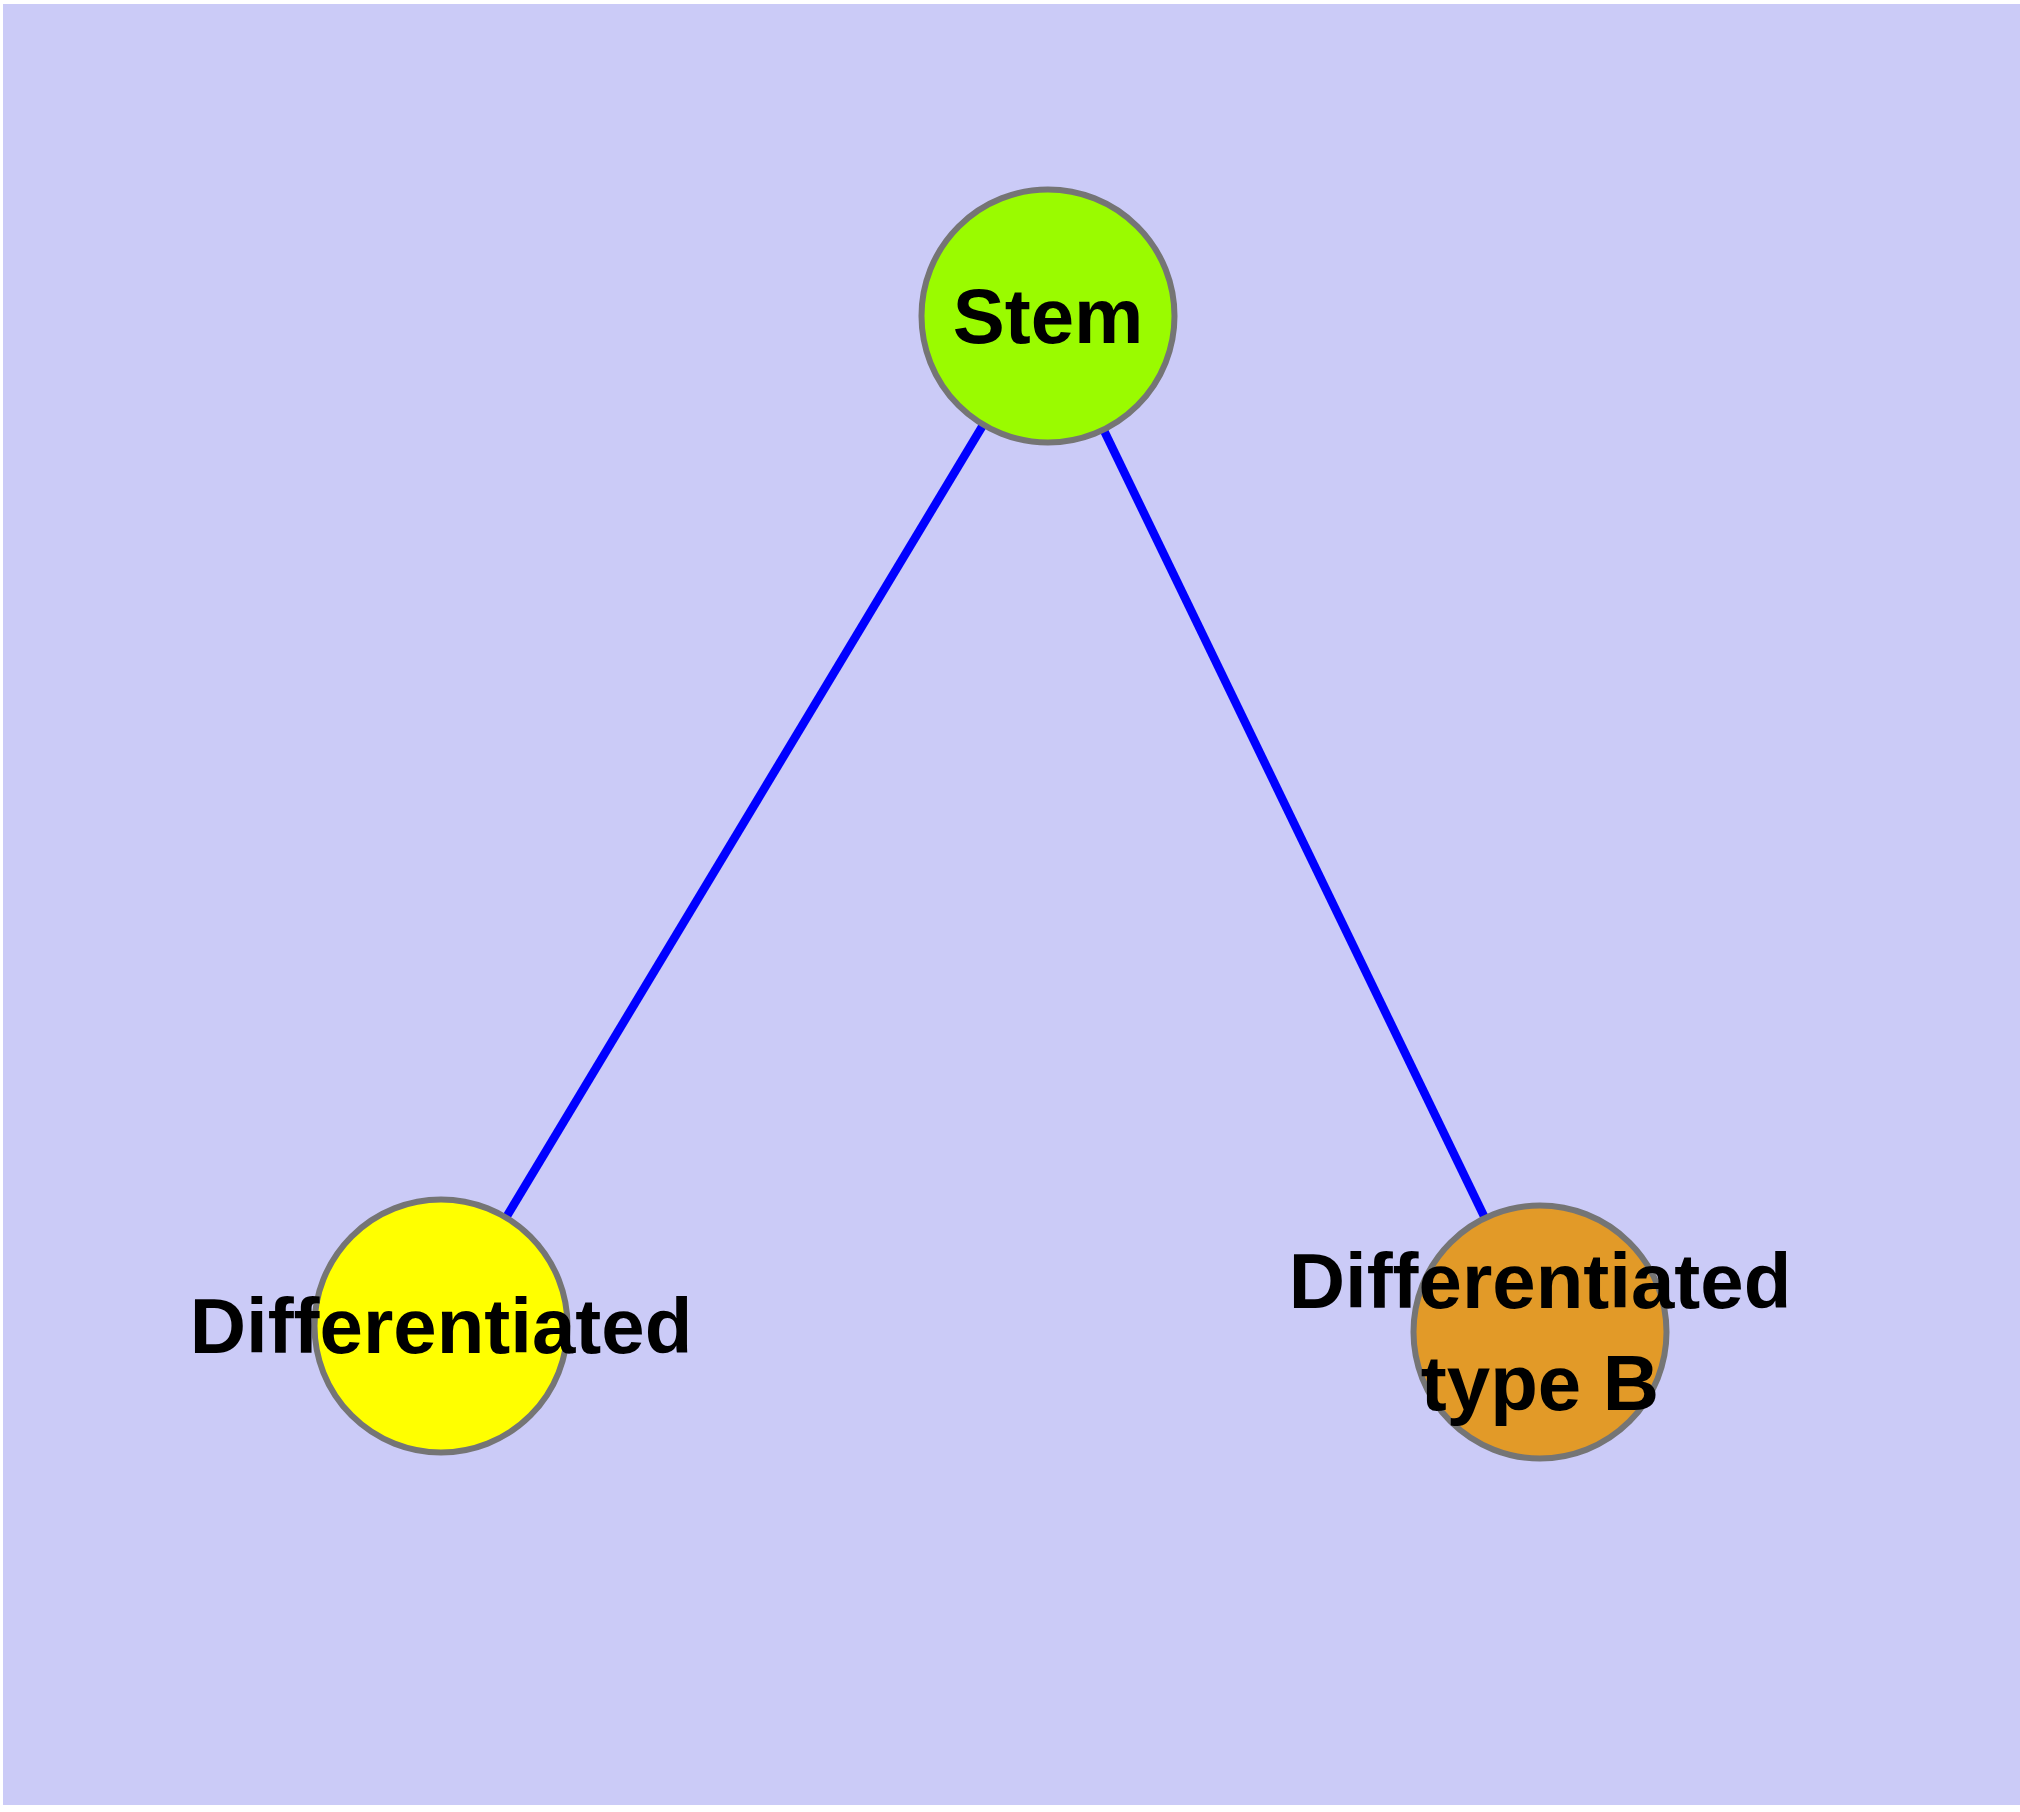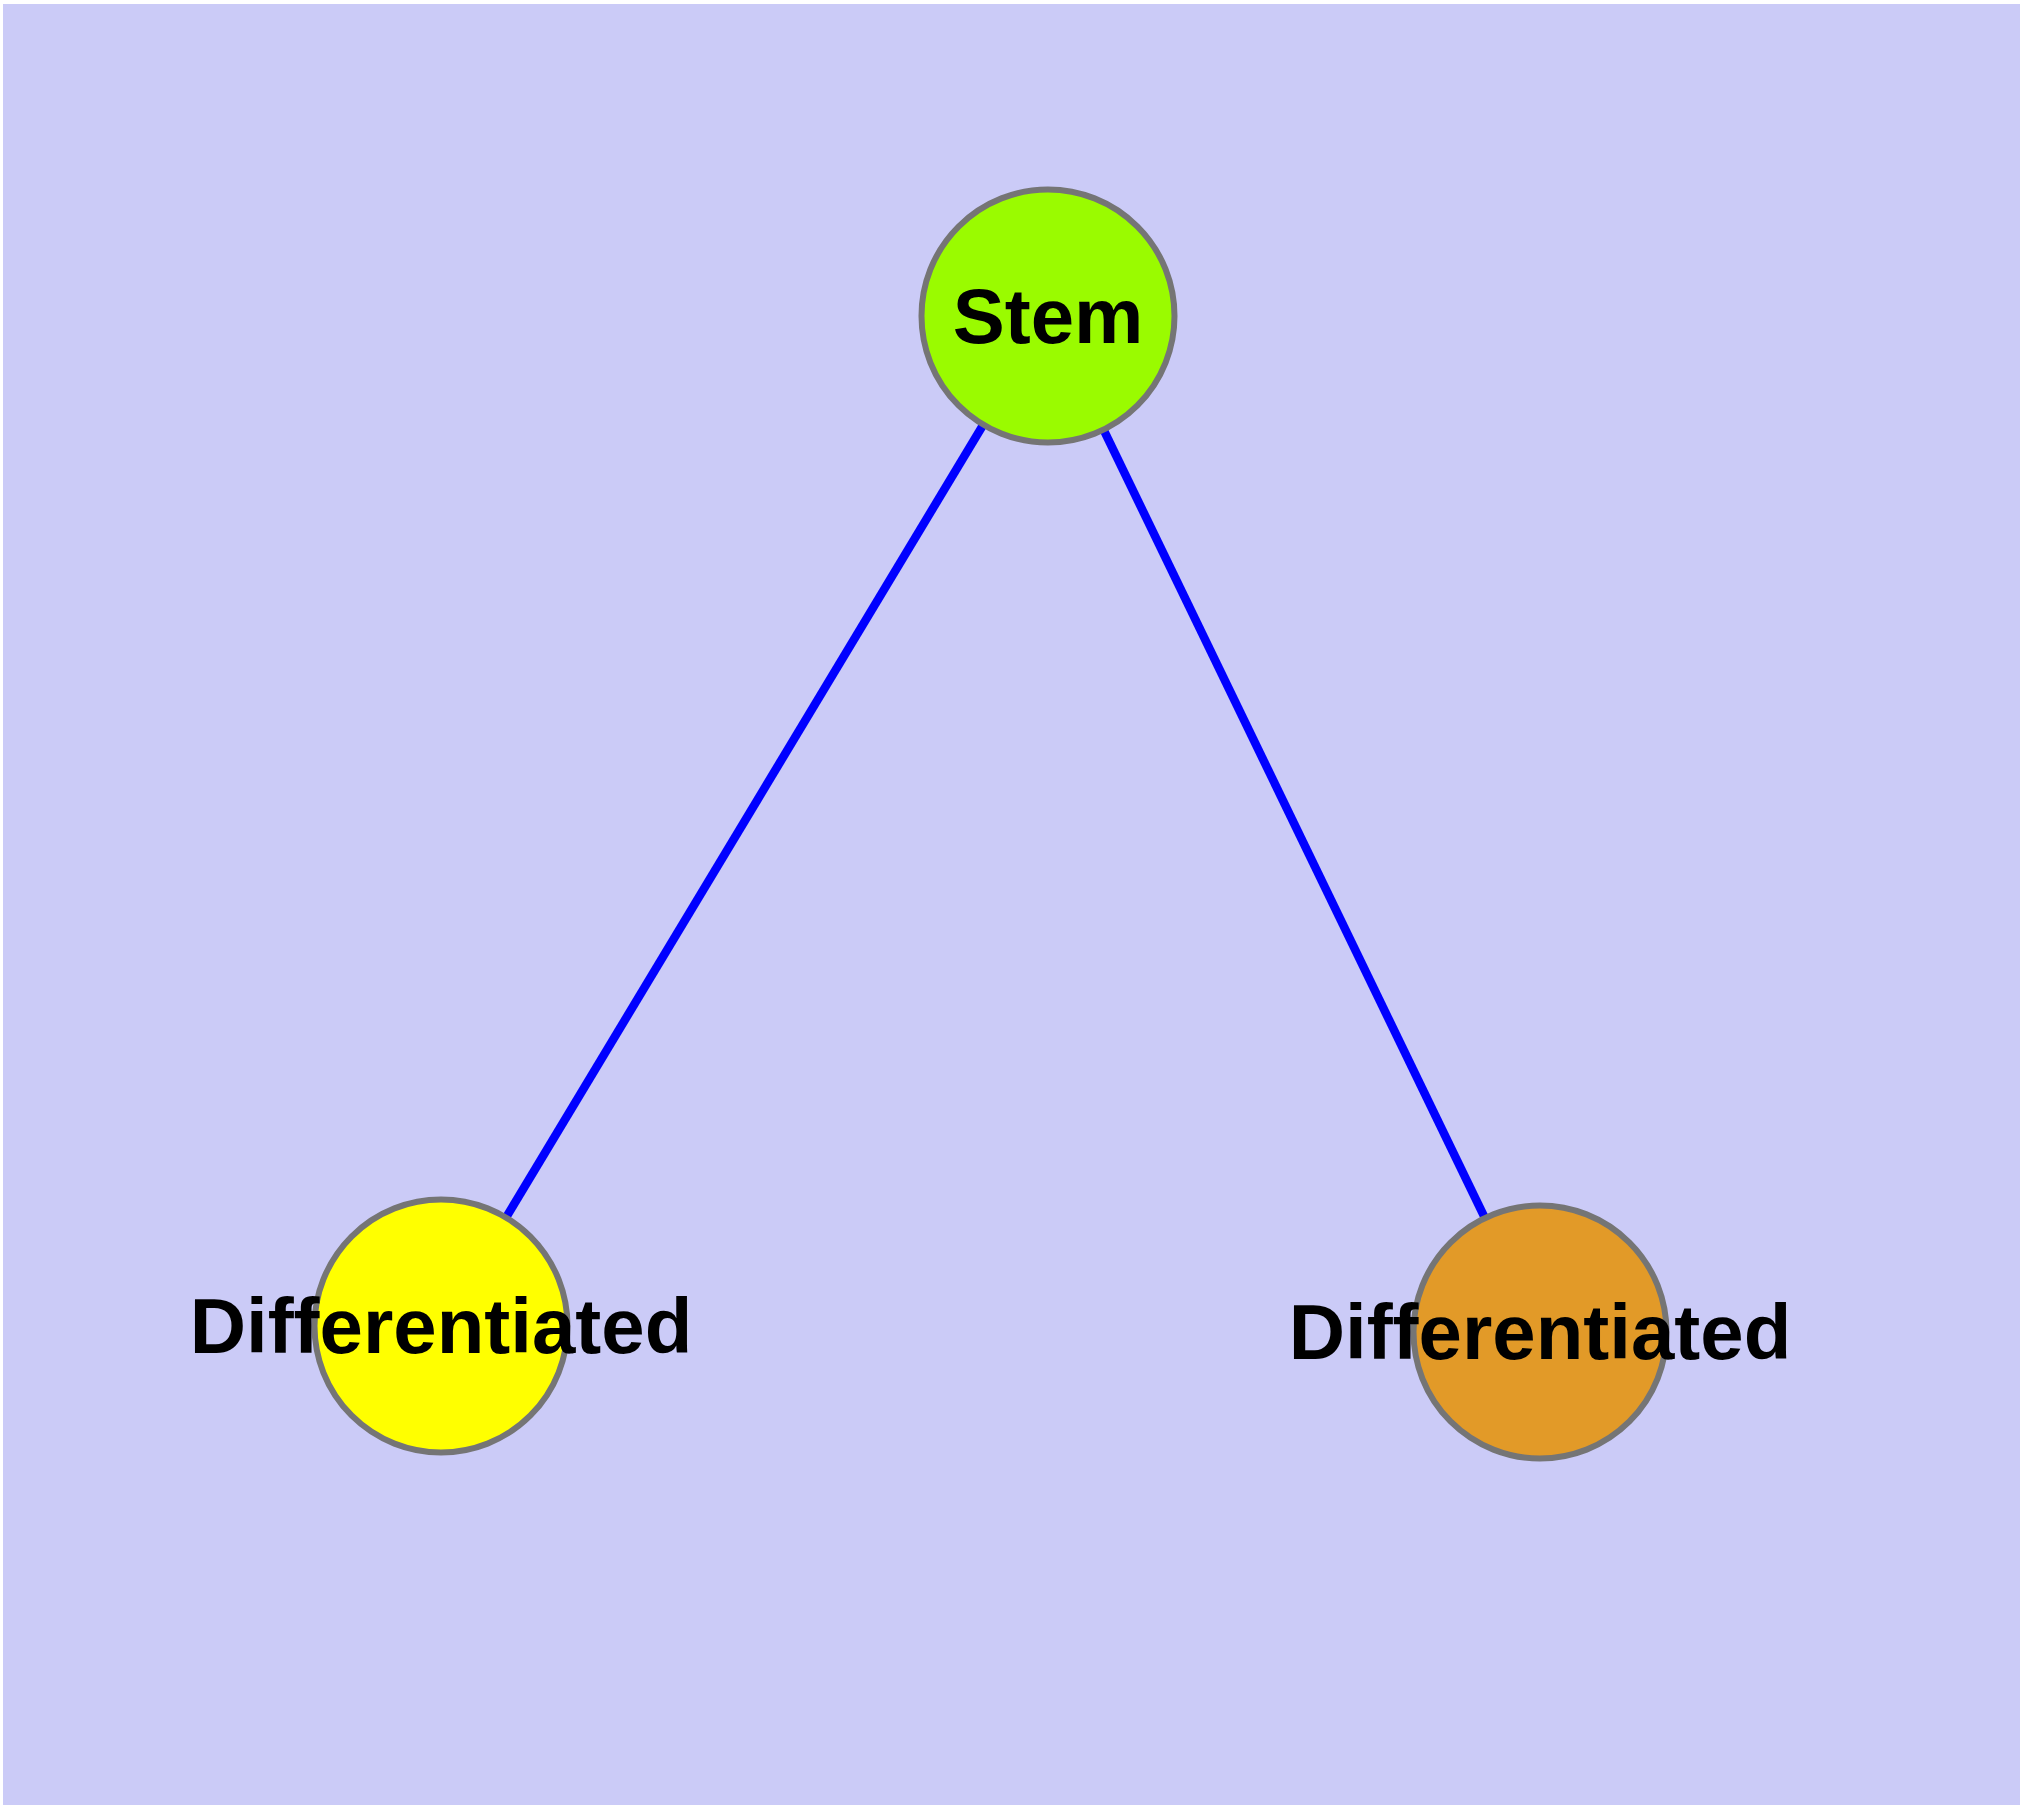--- a/index.html
+++ b/index.html
@@ -82,16 +82,17 @@
   <div class="node-label pos-stem" style="color: rgb(0, 0, 0);">
     <span>Stem</span>
   </div>
 
   <div class="node-label pos-typea" style="color: rgb(0, 0, 0);">
     <span>Differentiated</span>
   </div>
 
   <div class="node-label pos-typeb" style="color: rgb(0, 0, 0);">
     <span>Differentiated</span>
+    <span>type B</span>
   </div>
 
 </div>
 
 
 </body></html>

